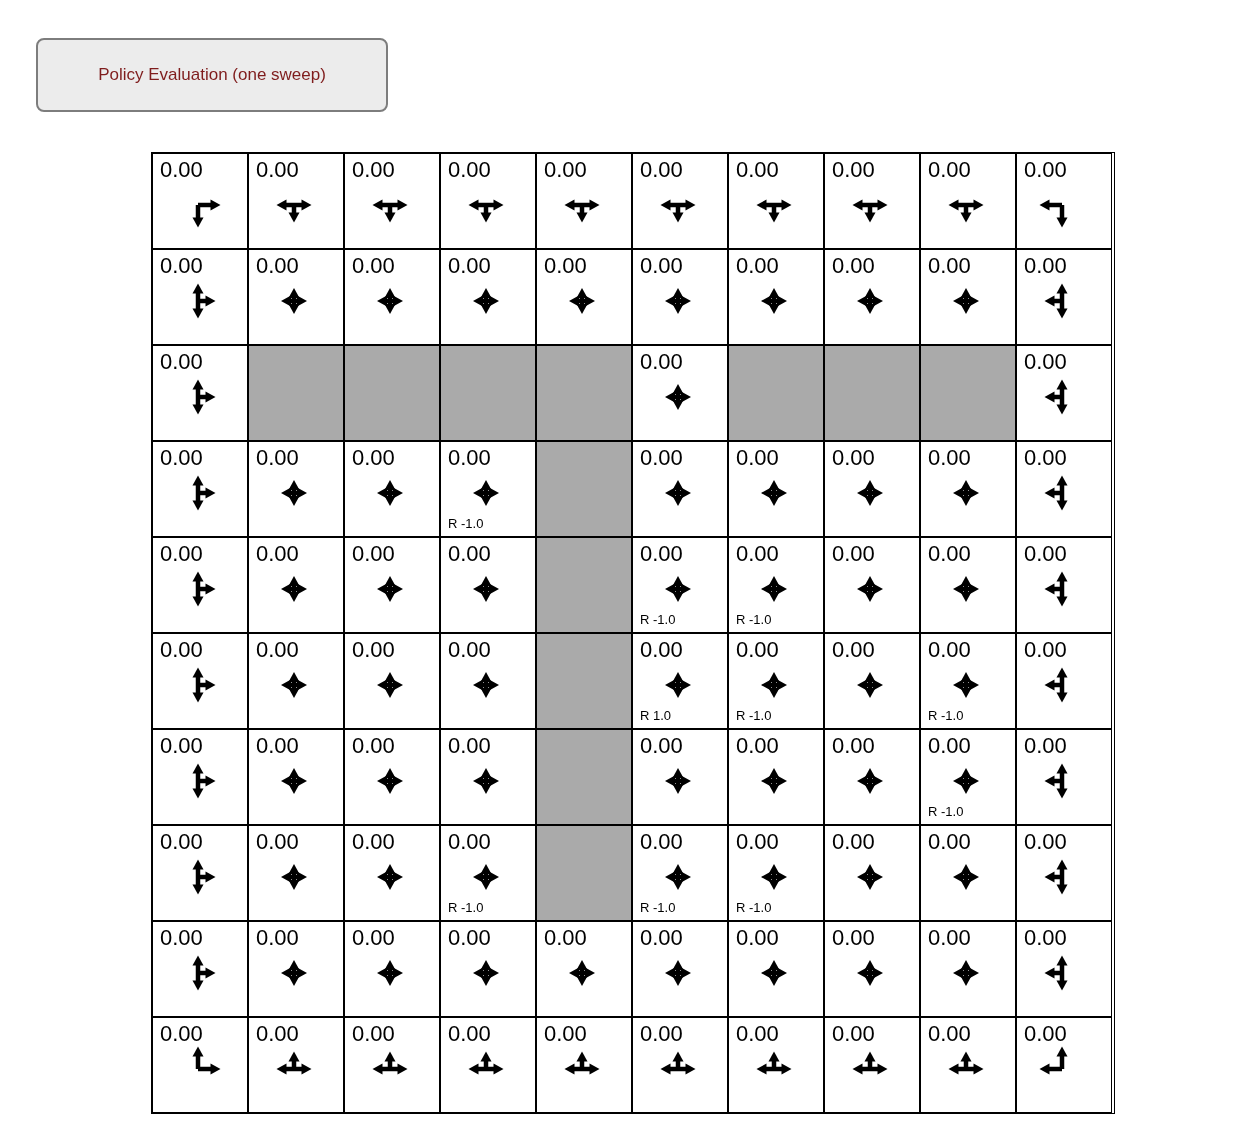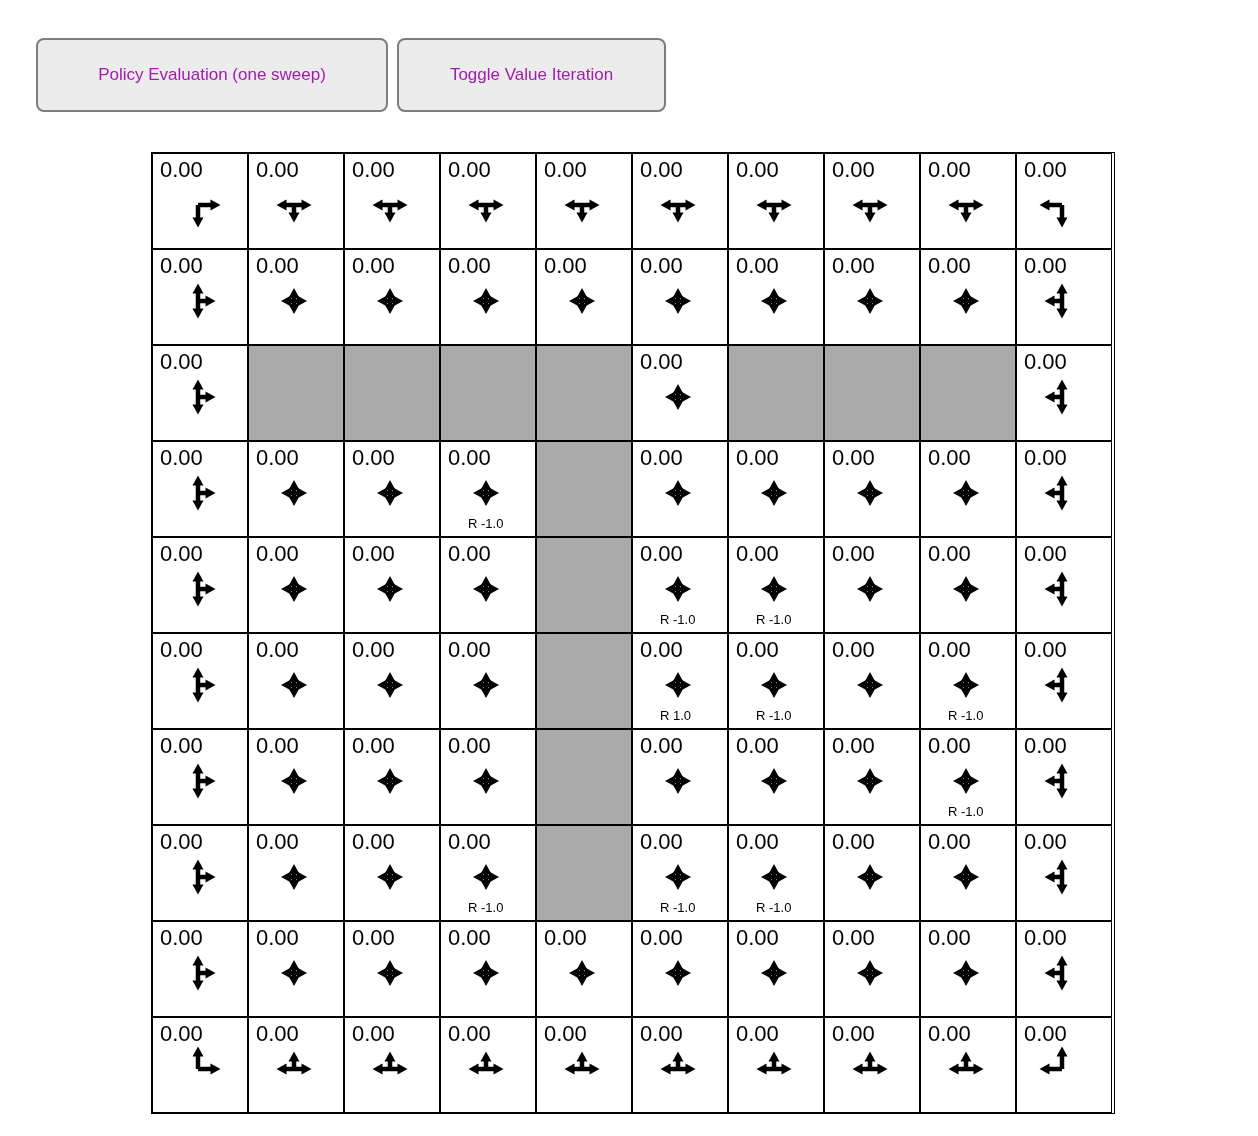--- a/index.html
+++ b/index.html
@@ -4,21 +4,21 @@
 <style>
   html,body{margin:0;padding:0;background:#ffffff;}
   body{
     width:1258px;height:1136px;position:relative;
     font-family:"Liberation Sans",sans-serif;color:#000;
   }
   .toolbar{display:flex;gap:9px;margin:38px 0 0 36px;}
   .btn{
     width:269px;height:74px;
     background:#ececec;border:2px solid #7d7d7d;border-radius:8px;
-    font-family:"Liberation Sans",sans-serif;font-size:17px;color:#a21caf;
+    font-family:"Liberation Sans",sans-serif;font-size:17px;color:#7f1d1d;
     cursor:pointer;box-sizing:border-box;
   }
   .btn-wide{width:352px;}
   .grid{
     margin:40px 0 0 151px;
     display:grid;
     grid-template-columns:repeat(10,96px);
     grid-template-rows:repeat(10,96px);
     width:962px;box-sizing:content-box;
     border:1px solid #000;
@@ -32,29 +32,28 @@
     position:absolute;top:3px;left:7px;
     font-size:22px;line-height:1.15;color:#000;
   }
   .arrows{
     position:absolute;left:48%;top:54%;
     transform:translate(-50%,-50%);
     width:64px;height:64px;pointer-events:none;
   }
   .reward{
     position:absolute;bottom:5px;left:7px;
-    font-size:13px;color:#000;margin-left:20px;
+    font-size:13px;color:#000;
   }
 </style>
 </head>
 <body>
 
 <div class="toolbar">
   <button class="btn btn-wide">Policy Evaluation (one sweep)</button>
-  <button class="btn">Toggle Value Iteration</button>
 </div>
 
 <div class="grid">
     <div class="cell">
       <div class="value">0.00</div>
       <div class="arrows"><svg width="64" height="64" viewBox="-32 -32 64 64">
           <g transform="rotate(0)">
             <line x1="0" y1="0" x2="14" y2="0" stroke="#000000" stroke-width="4.5"></line>
             <polygon points="22.5,0 12.5,5.5 12.5,-5.5" fill="#000000"></polygon>
           </g>

